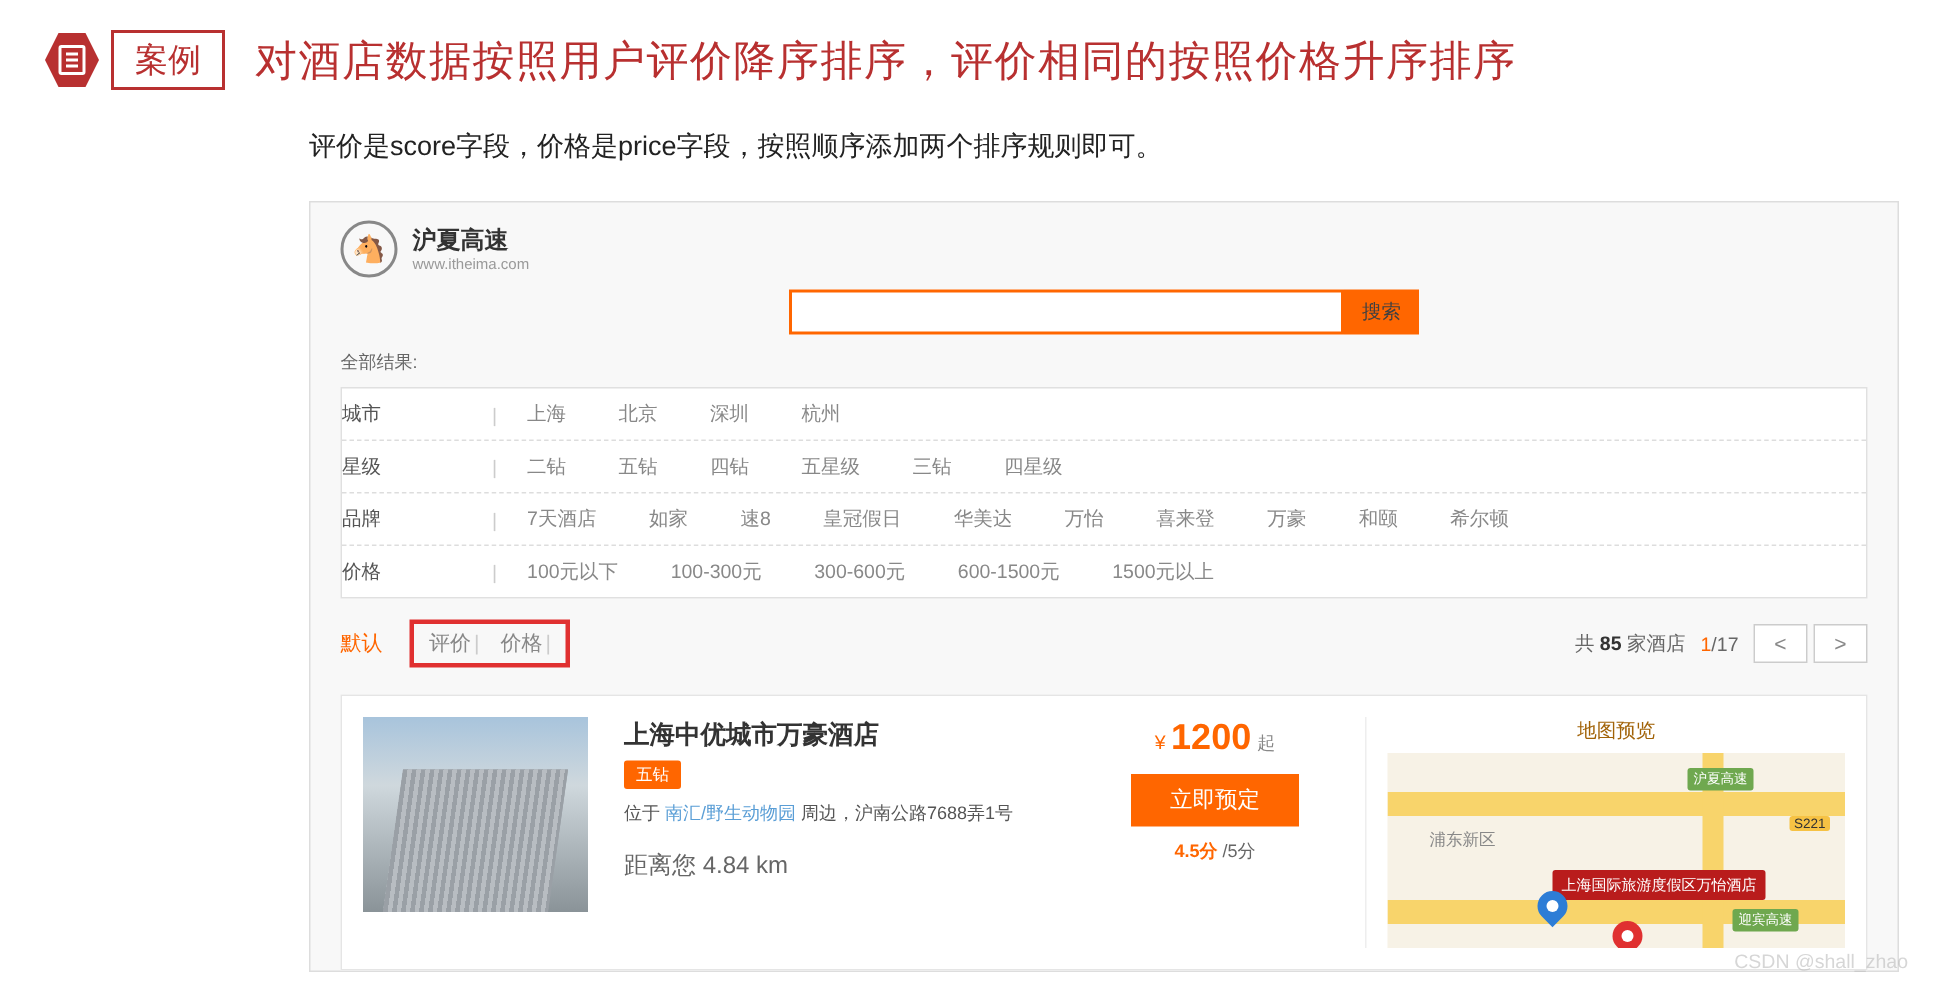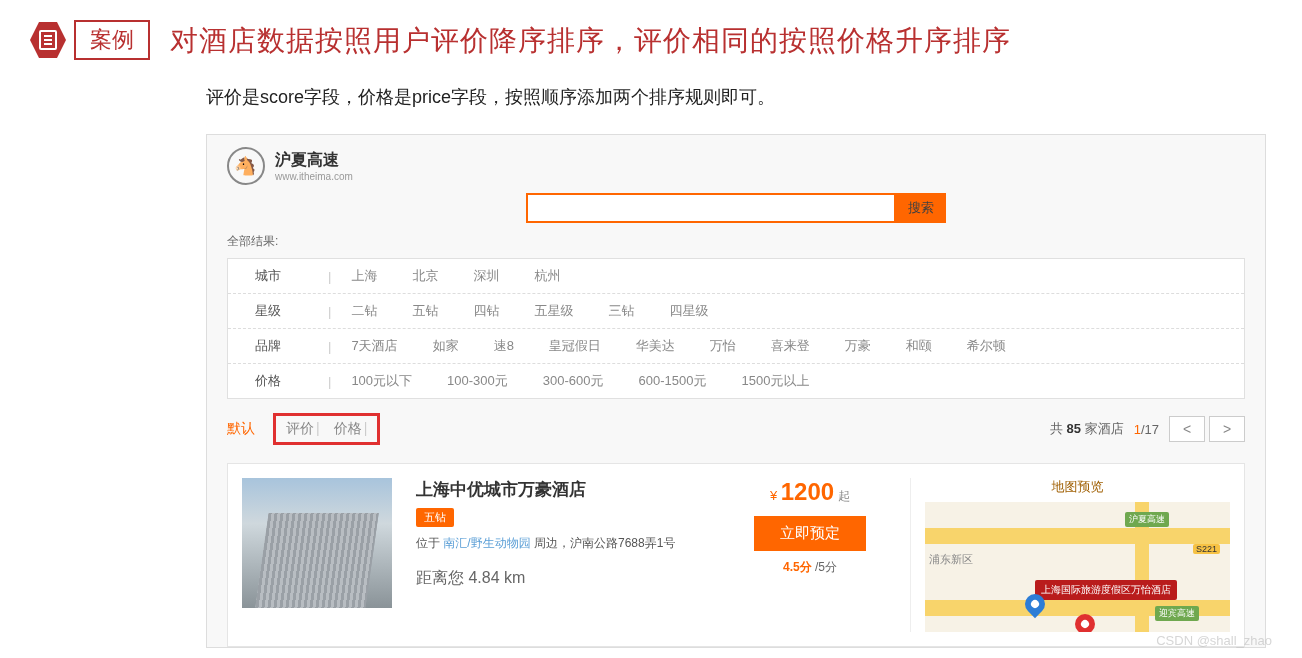--- a/index.html
+++ b/index.html
@@ -17,21 +17,21 @@
 .logo-circle { width: 38px; height: 38px; border: 2px solid #888; border-radius: 50%; display:flex; align-items:center; justify-content:center; font-size:18px; color:#666; }
 .logo-text { font-size: 16px; font-weight: bold; color: #333; }
 .logo-sub { font-size: 10px; color: #999; }
 .search-row { display: flex; justify-content: center; margin-bottom: 10px; }
 .search-input { width: 370px; height: 30px; border: 2px solid #f60; background:#fff; }
 .search-btn { width: 50px; height: 30px; background: #f60; color: #404040; border: none; font-size: 13px; cursor: pointer; }
 .all-results { font-size: 12px; color: #666; margin-bottom: 8px; }
 .filter-box { border: 1px solid #e0e0e0; background: #fff; }
 .filter-row { display: flex; align-items: center; border-bottom: 1px dashed #ddd; padding: 8px 0; font-size: 13px; }
 .filter-row:last-child { border-bottom: none; }
-.filter-label { width: 100px; text-align: center; color: #555; padding-right: 20px; }
+.filter-label { width: 100px; text-align: left; color: #555; padding-right: 20px; }
 .filter-divider { color: #ccc; margin-right: 20px; }
 .filter-items { display: flex; gap: 35px; color: #888; flex-wrap: wrap; }
 .filter-item { cursor: pointer; }
 .sort-row { display: flex; align-items: center; padding: 14px 0 10px 0; font-size: 14px; }
 .sort-default { color: #f60; margin-right: 18px; cursor: pointer; }
 .sort-group { border: 3px solid #e03030; padding: 4px 10px; display: flex; gap: 14px; }
 .sort-item { color: #888; cursor: pointer; }
 .sort-bar { color: #ccc; margin-left: 2px; }
 .pagination { margin-left: auto; display: flex; align-items: center; gap: 10px; font-size: 13px; color: #666; }
 .page-count b { color: #333; }
@@ -186,21 +186,21 @@
       <div class="price"><span>¥</span> <span class="price-num">1200</span><span class="price-unit">起</span></div>
       <button class="book-btn">立即预定</button>
       <div class="rating"><span class="score">4.5分</span><span> /5分</span></div>
     </div>
     <div class="map-col">
       <div class="map-title">地图预览</div>
       <div class="map-area">
         <div class="road-h" style="top:26px;"></div>
         <div class="road-h" style="top:98px;"></div>
         <div class="road-v" style="left:210px;"></div>
-        <div class="district-label" style="top:50px; left:4px;">浦东新区</div>
+        <div class="district-label" style="top:50px; left:28px;">浦东新区</div>
         <div class="expressway" style="top:10px; left:200px;">沪夏高速</div>
         <div class="expressway" style="top:104px; left:230px;">迎宾高速</div>
         <div class="s-badge" style="top:42px; right:10px;">S221</div>
         <div class="s-badge" style="top:100px; right:6px;margin-top:48px;">S1</div>
         <div class="map-popup" style="top:78px; left:110px;">上海国际旅游度假区万怡酒店</div>
         <div class="map-pin-blue" style="top:92px; left:100px;"></div>
         <div class="map-pin-red" style="top:112px; left:150px;"></div>
       </div>
     </div>
   </div>

